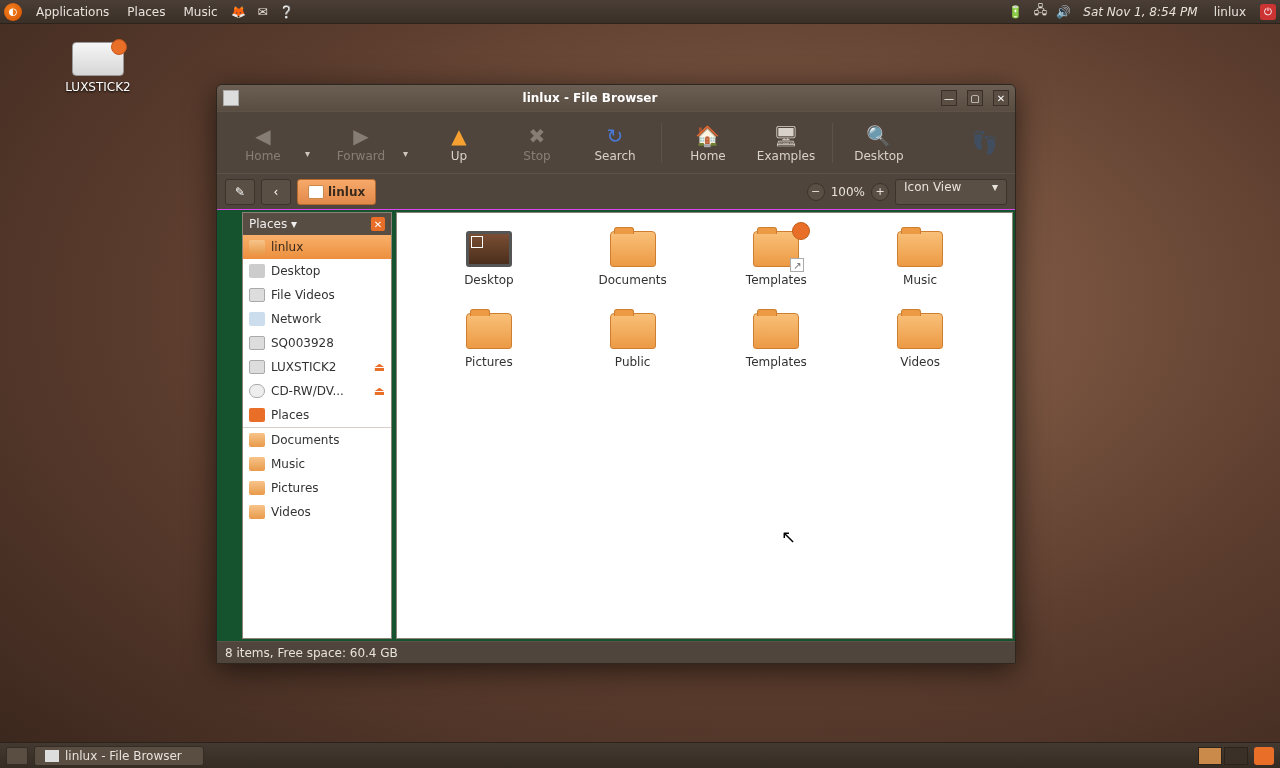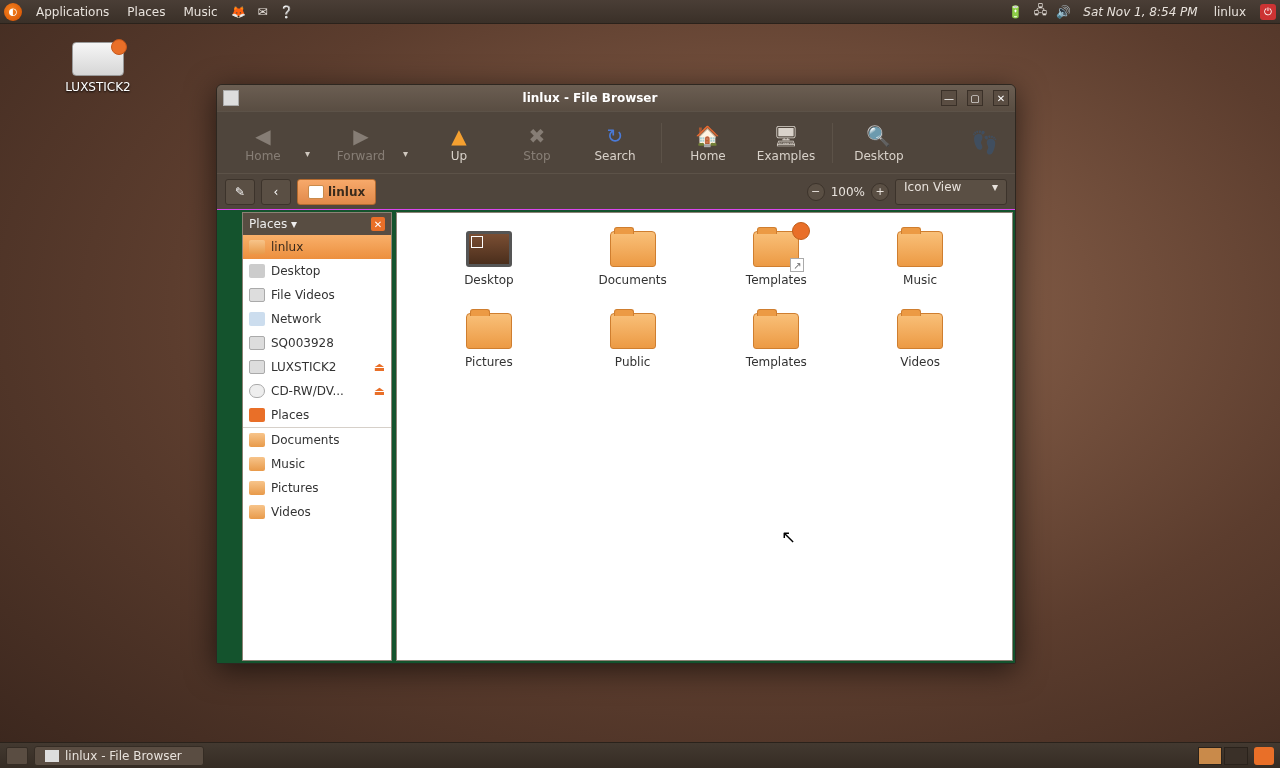--- a/index.html
+++ b/index.html
@@ -295,20 +295,21 @@
             <div>Templates</div>
           </div>
           <div class="file-item">
             <div class="folder-glyph"></div>
             <div>Videos</div>
           </div>
         </div>
     </div>
   </div>
 
+  <div class="statusbar">8 items, Free space: 60.4 GB</div>
 </div>
 
 <div class="cursor">↖</div>
 
 <div class="bottom-panel">
   <div class="show-desktop"></div>
   <div class="task-btn">
     <div class="ico"></div>
     <span>linlux - File Browser</span>
   </div>

